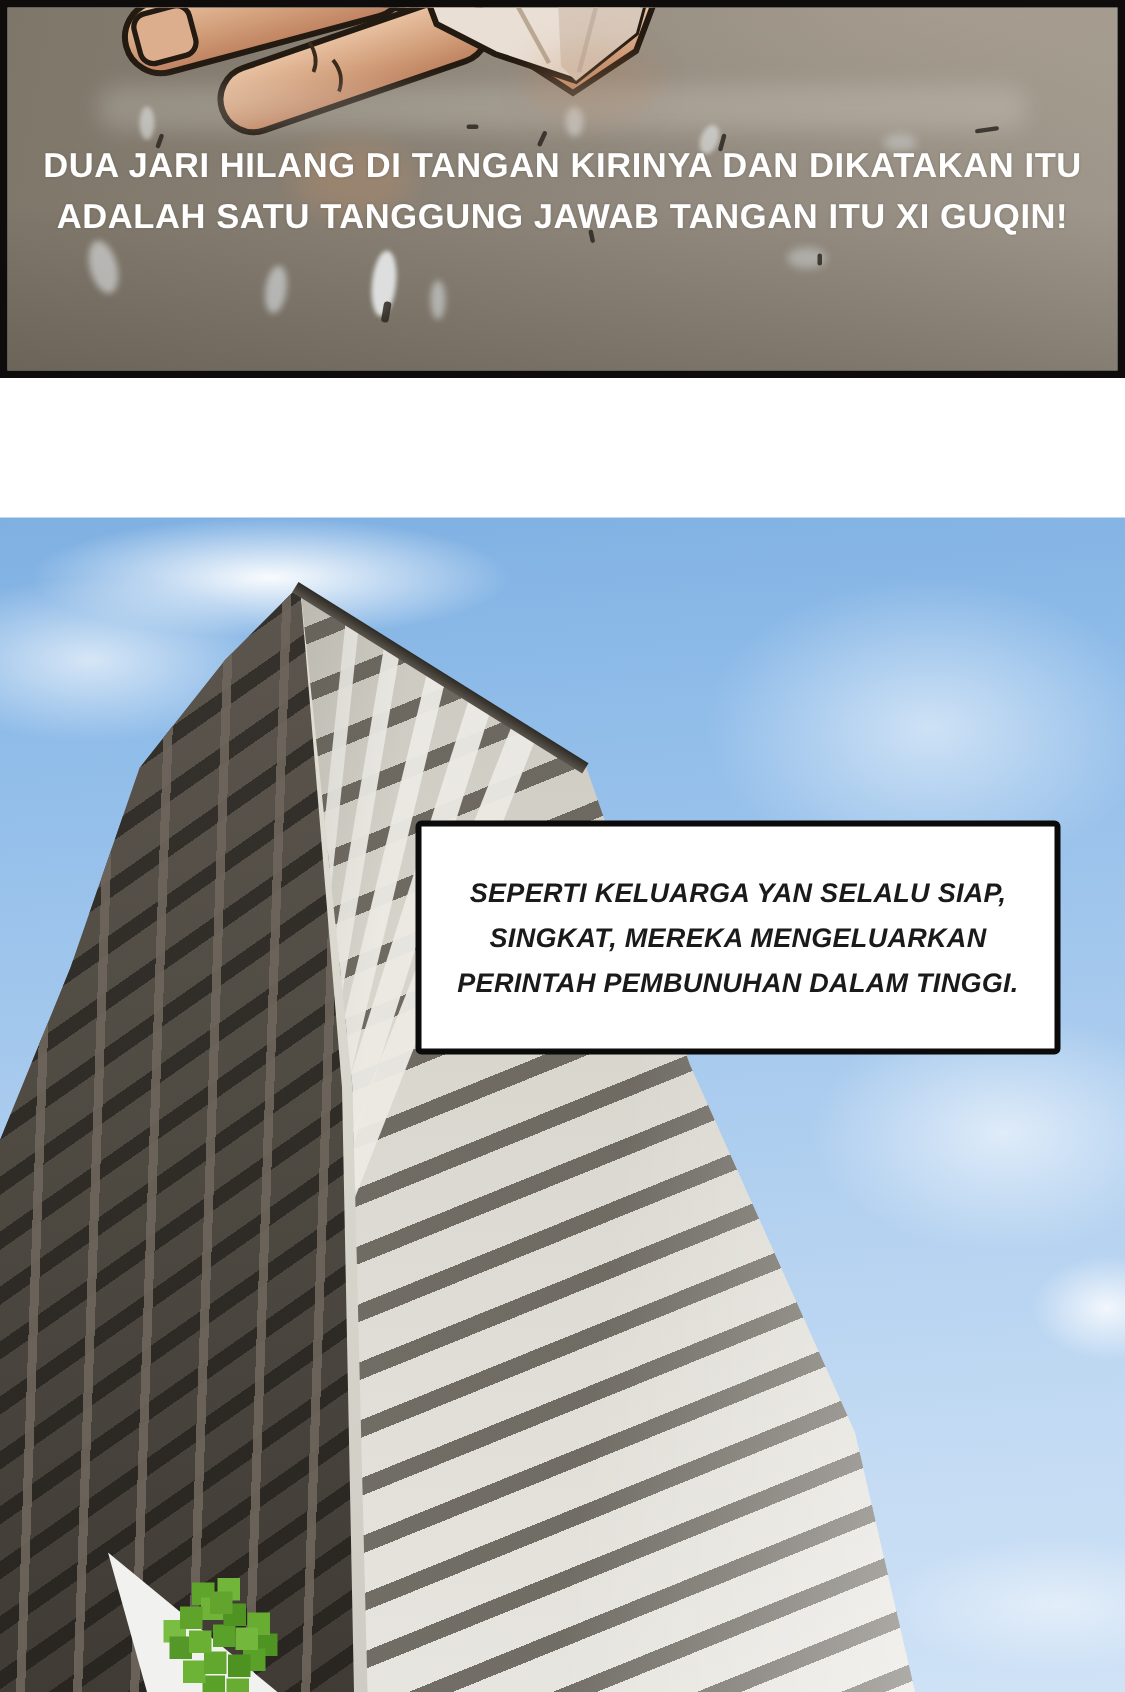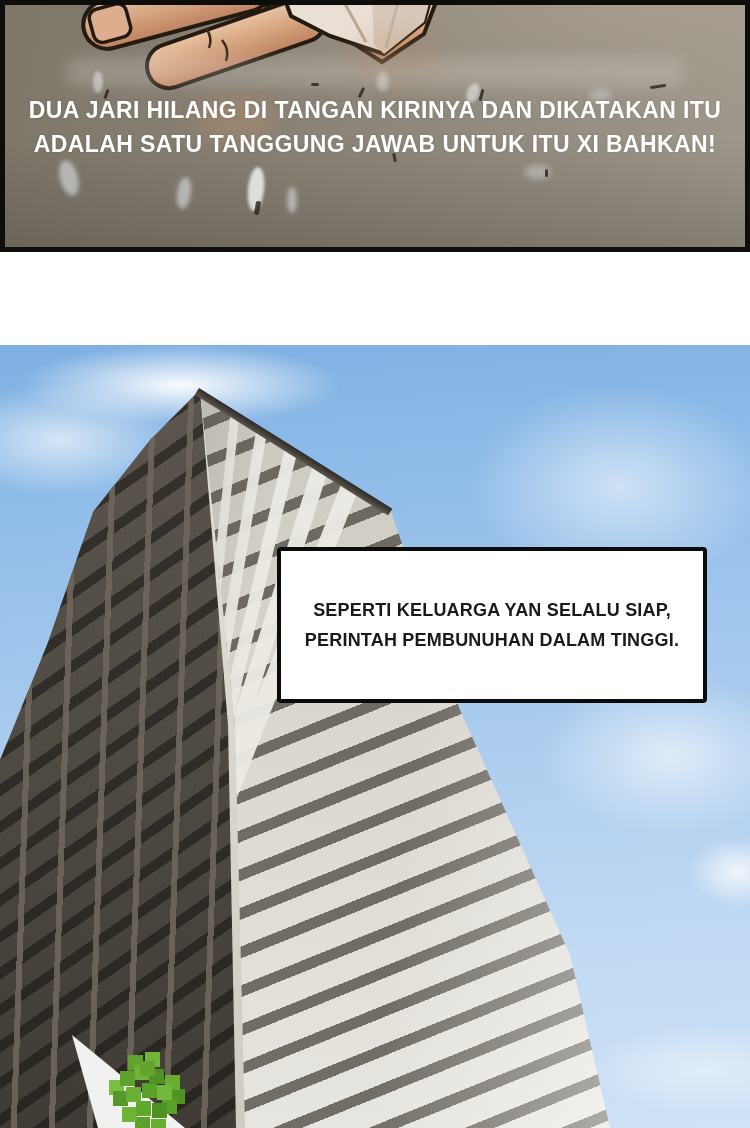--- a/index.html
+++ b/index.html
@@ -15,21 +15,21 @@
   .smudge{position:absolute;border-radius:50%;pointer-events:none;}
   .speck{position:absolute;background:#2c2721;opacity:.85;border-radius:2px;pointer-events:none;}
   .caption{position:absolute;left:0;top:88px;width:100%;text-align:center;color:#ffffff;
            font-weight:bold;font-size:23px;line-height:34px;letter-spacing:.4px;
            text-shadow:0 0 2px rgba(80,70,60,.35);}
   .cap-line{white-space:nowrap;}
   
   .gap{position:absolute;left:0;top:252px;width:750px;height:93px;background:#ffffff;}
   
   .panel2{position:absolute;left:0;top:345px;width:750px;height:783px;overflow:hidden;
-          background:linear-gradient(176deg,#7fb0e2 0%,#8fbce9 18%,#a9cbee 48%,#c2daf3 78%,#cfe2f6 100%);}
+          background:linear-gradient(176deg,#7fb0e2 0%,#8fbce9 18%,#a9cbee 48%,#c2daf3 78%,#cfe2f6 100%);font-style:italic;}
   .cloud{position:absolute;pointer-events:none;}
   .face{position:absolute;inset:0;}
   .face-left{
       background:
         repeating-linear-gradient(92deg, rgba(110,102,92,.9) 0 6px, rgba(110,102,92,0) 6px 38px),
         repeating-linear-gradient(145deg, rgba(22,19,16,.55) 0 10px, rgba(22,19,16,0) 10px 30px),
         linear-gradient(180deg,#5d574f 0%,#4e4941 55%,#403b35 100%);
       clip-path:polygon(200px 45px,235px 380px,245px 783px,0 783px,0 415px,47px 300px,93px 167px,150px 95px);}
   .corner-strip{background:linear-gradient(180deg,#e3e0d8,#cfccc4);
       clip-path:polygon(200px 45px,244px 380px,254px 783px,236px 783px,228px 380px);}
@@ -113,21 +113,21 @@
       <div class="speck" style="left:475px;top:84px;width:3px;height:12px;transform:rotate(15deg);"></div>
       <div class="speck" style="left:645px;top:80px;width:16px;height:3px;transform:rotate(-8deg);"></div>
       <div class="speck" style="left:250px;top:196px;width:5px;height:14px;transform:rotate(10deg);"></div>
       <div class="speck" style="left:540px;top:164px;width:3px;height:8px;"></div>
       <div class="speck" style="left:388px;top:148px;width:3px;height:9px;transform:rotate(-12deg);"></div>
       <div class="speck" style="left:355px;top:82px;width:3px;height:11px;transform:rotate(25deg);"></div>
     </div>
 
     <div class="caption">
       <div class="cap-line">DUA JARI HILANG DI TANGAN KIRINYA DAN DIKATAKAN ITU</div>
-      <div class="cap-line">ADALAH SATU TANGGUNG JAWAB UNTUK ITU XI BAHKAN!</div>
+      <div class="cap-line">ADALAH SATU TANGGUNG JAWAB TANGAN ITU XI GUQIN!</div>
     </div>
   </div>
 
   <div class="gap"></div>
 
   <div class="panel2">
 
     <div class="cloud" style="left:20px;top:0px;width:320px;height:80px;background:radial-gradient(closest-side,rgba(255,255,255,.95),rgba(255,255,255,0));"></div>
     <div class="cloud" style="left:-60px;top:40px;width:240px;height:110px;background:radial-gradient(closest-side,rgba(255,255,255,.65),rgba(255,255,255,0));"></div>
     <div class="cloud" style="left:470px;top:40px;width:300px;height:200px;background:radial-gradient(closest-side,rgba(255,255,255,.55),rgba(255,255,255,0));"></div>
@@ -146,17 +146,18 @@
         <div class="mullion" style="left:343px;top:136px;width:18px;transform:rotate(21.5deg);"></div>
         <div class="face-shade"></div>
       </div>
       <div class="roof-cap"></div>
       <div class="face white-wall"></div>
       <div class="tree"></div>
     </div>
 
     <div class="speech-box">
       <div class="speech-line">SEPERTI KELUARGA YAN SELALU SIAP,</div>
+      <div class="speech-line">SINGKAT, MEREKA MENGELUARKAN</div>
       <div class="speech-line">PERINTAH PEMBUNUHAN DALAM TINGGI.</div>
     </div>
   </div>
 
 </div>
 
 </body></html>

